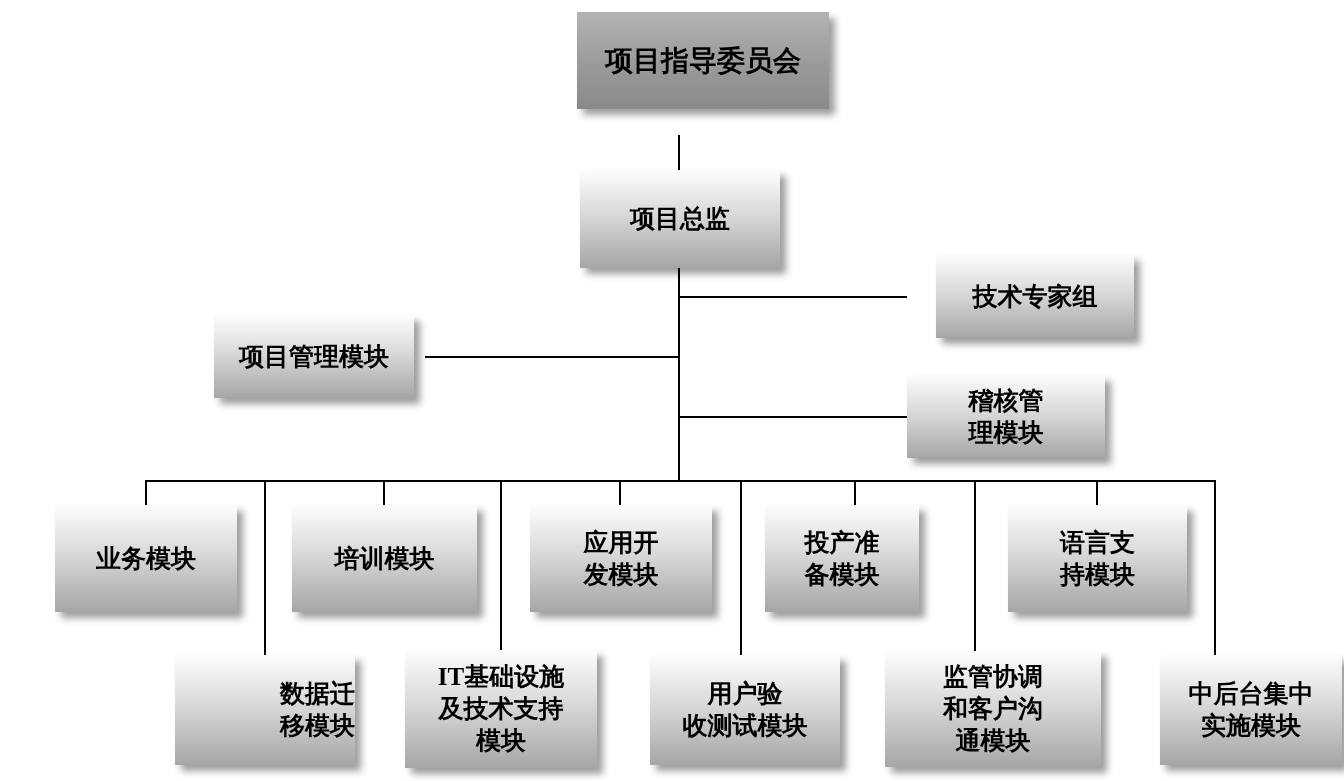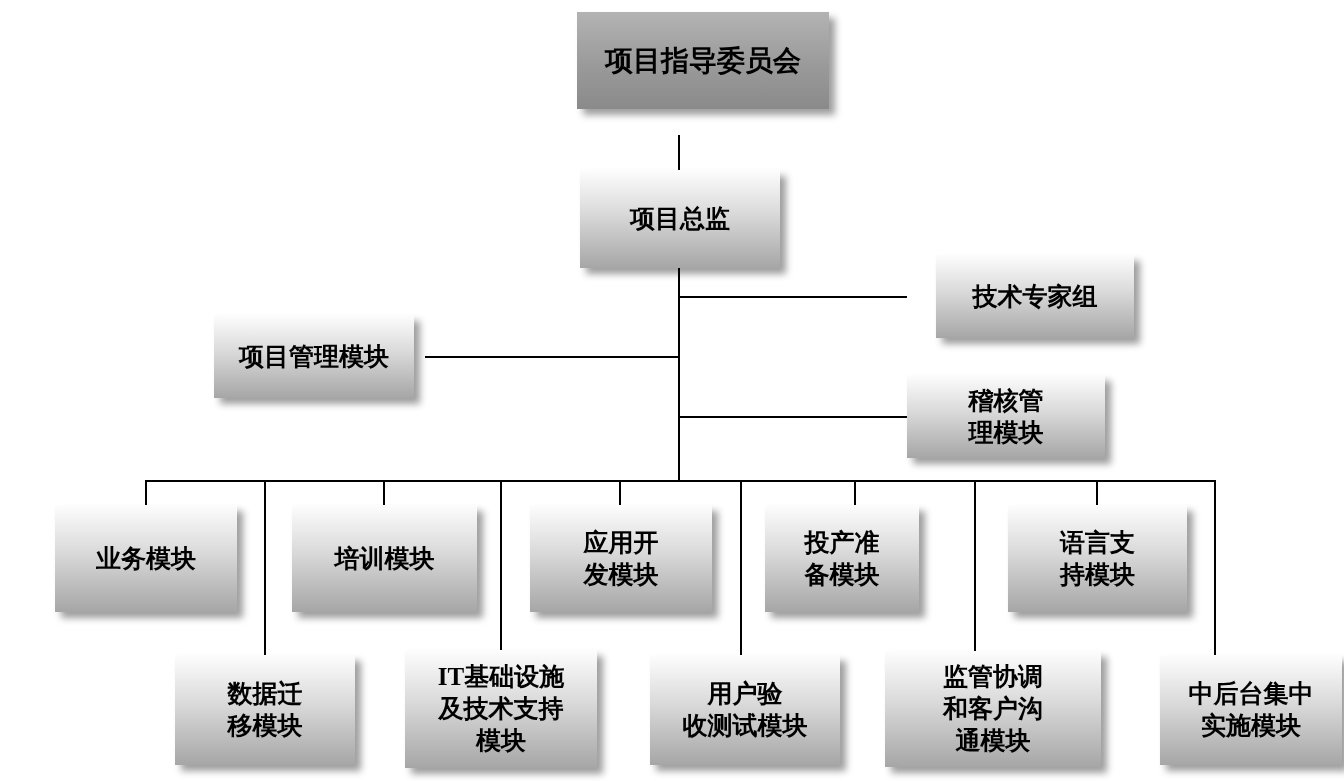--- a/index.html
+++ b/index.html
@@ -93,21 +93,21 @@
   </div>
   <div class="box" style="left:765px; top:505px; width:154px; height:107px;">
     <span>投产准
 备模块</span>
   </div>
   <div class="box" style="left:1008px; top:505px; width:179px; height:107px;">
     <span>语言支
 持模块</span>
   </div>
 
-  <div class="box" style="left:175px; top:655px; width:180px; height:110px;">
+  <div class="box" style="left:175px; top:655px; width:180px; height:110px;justify-content:flex-end;">
     <span>数据迁
 移模块</span>
   </div>
   <div class="box" style="left:405px; top:650px; width:192px; height:118px;">
     <span>IT基础设施
 及技术支持
 模块</span>
   </div>
   <div class="box" style="left:650px; top:655px; width:190px; height:110px;">
     <span>用户验

